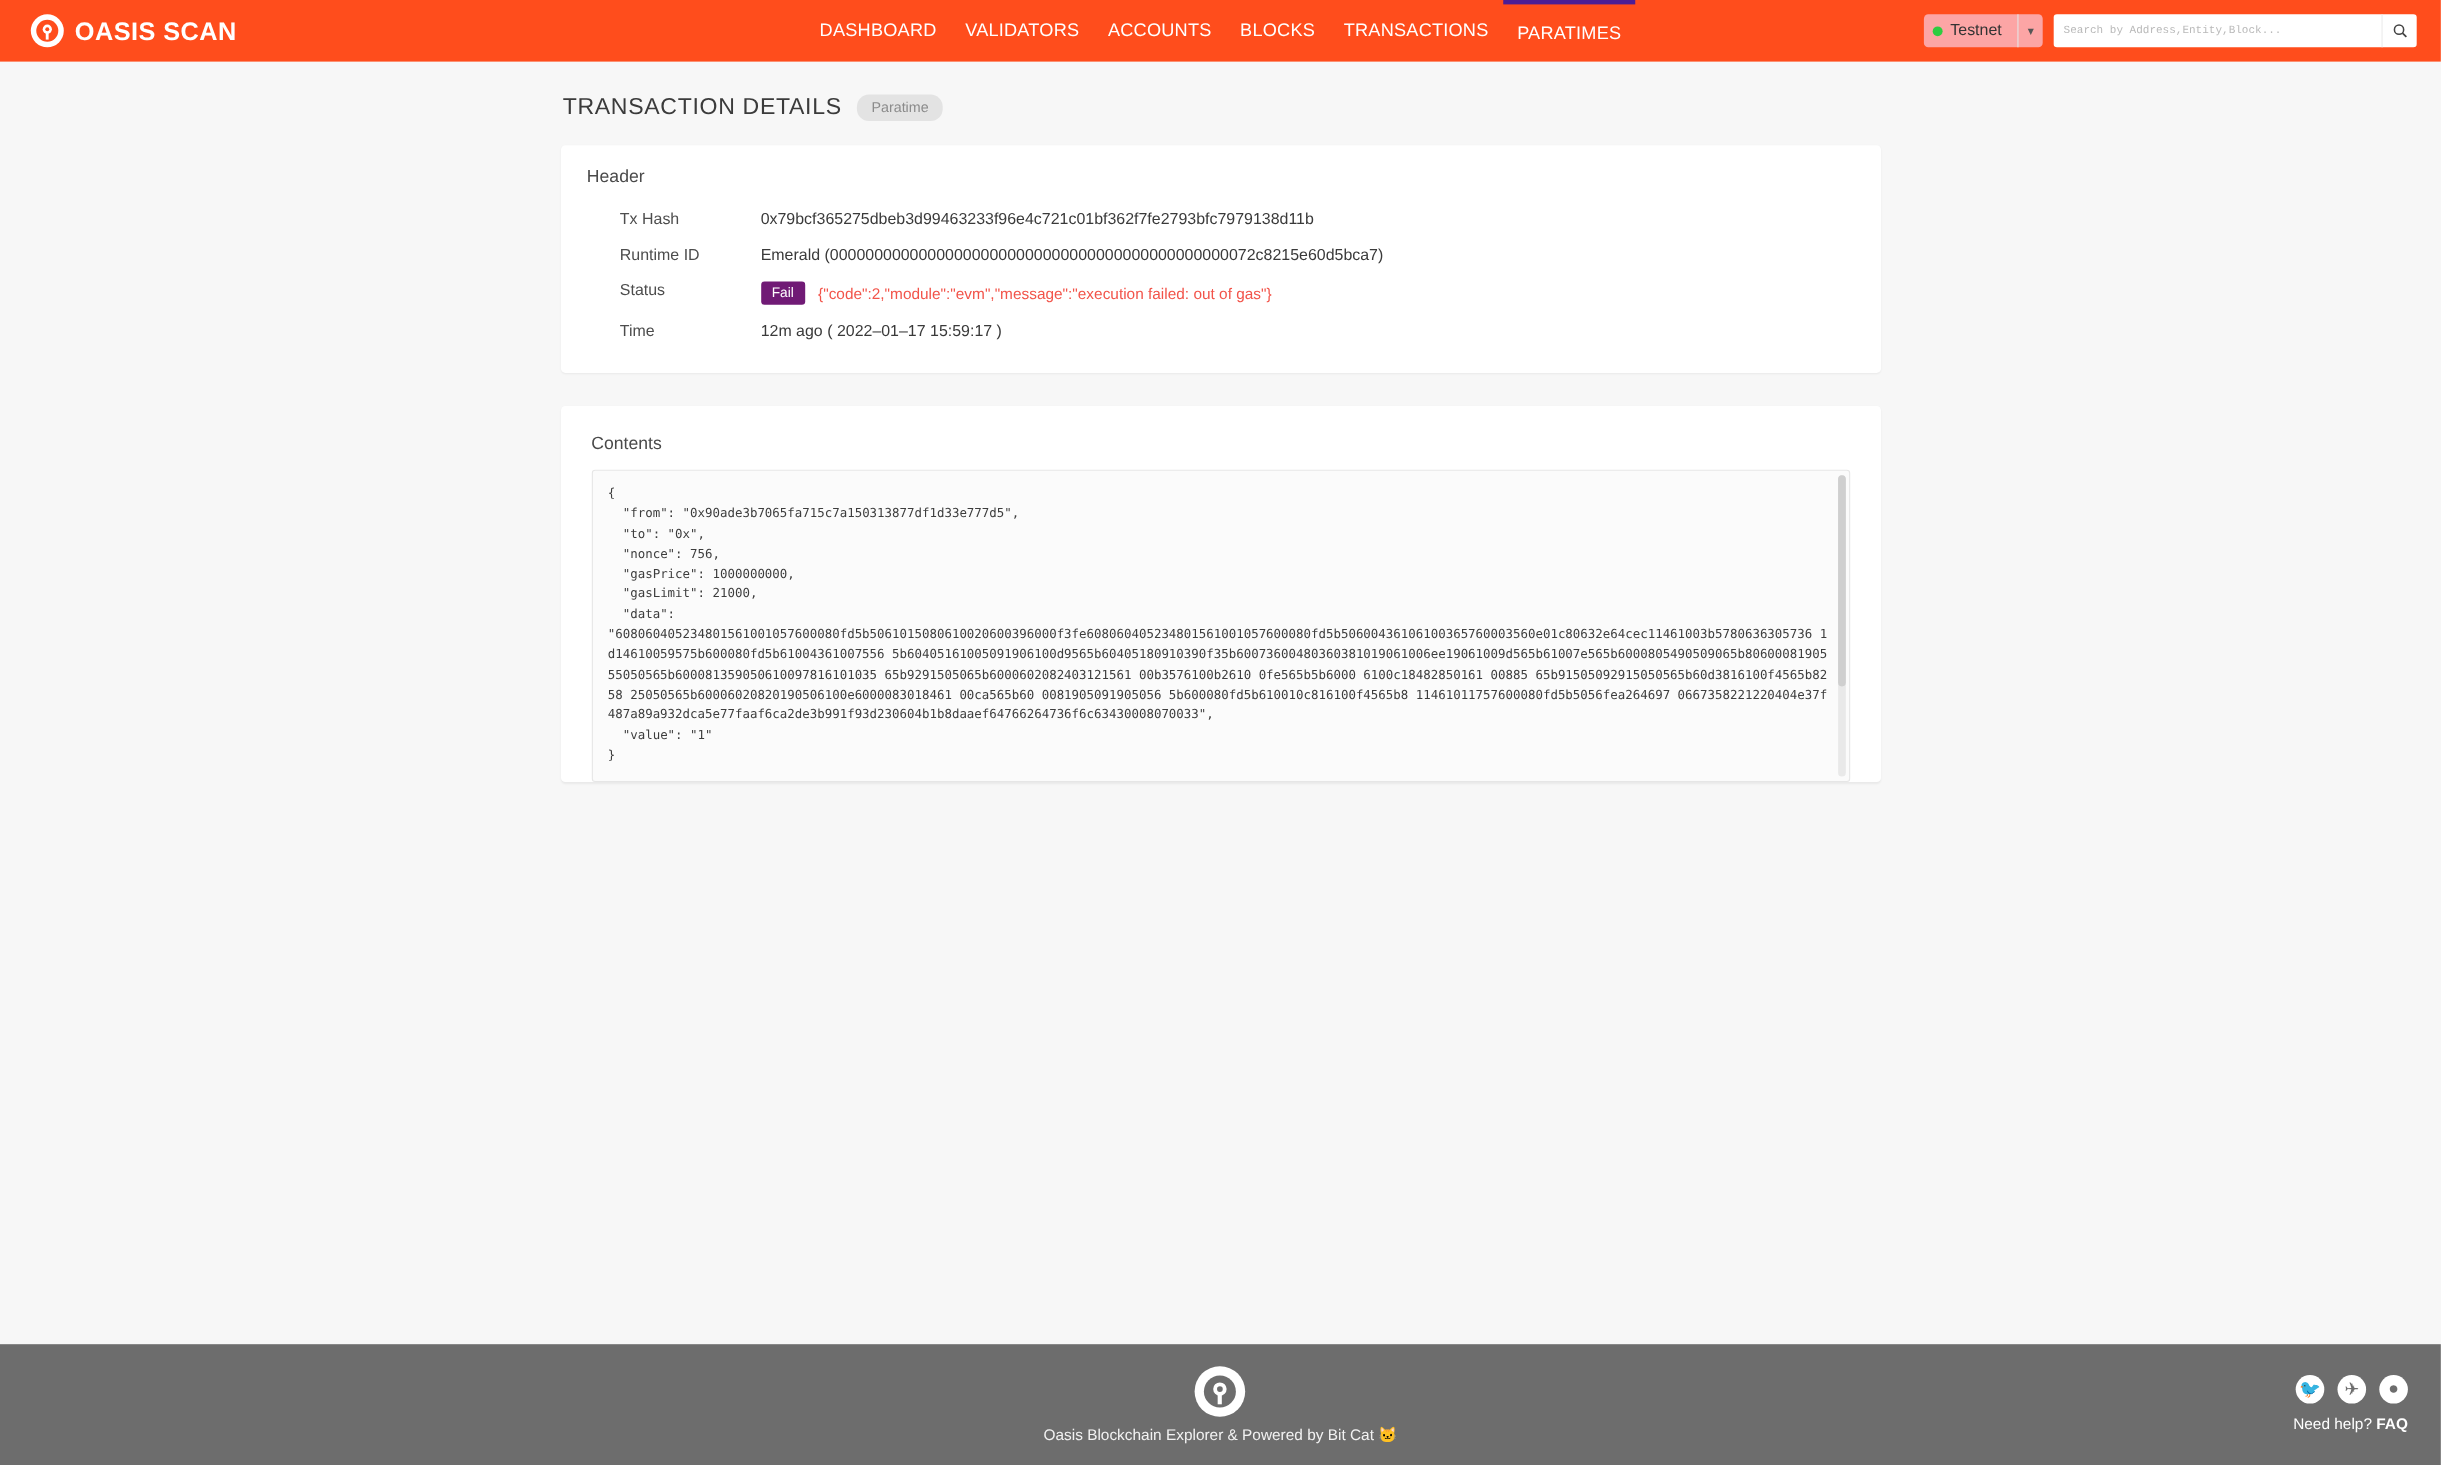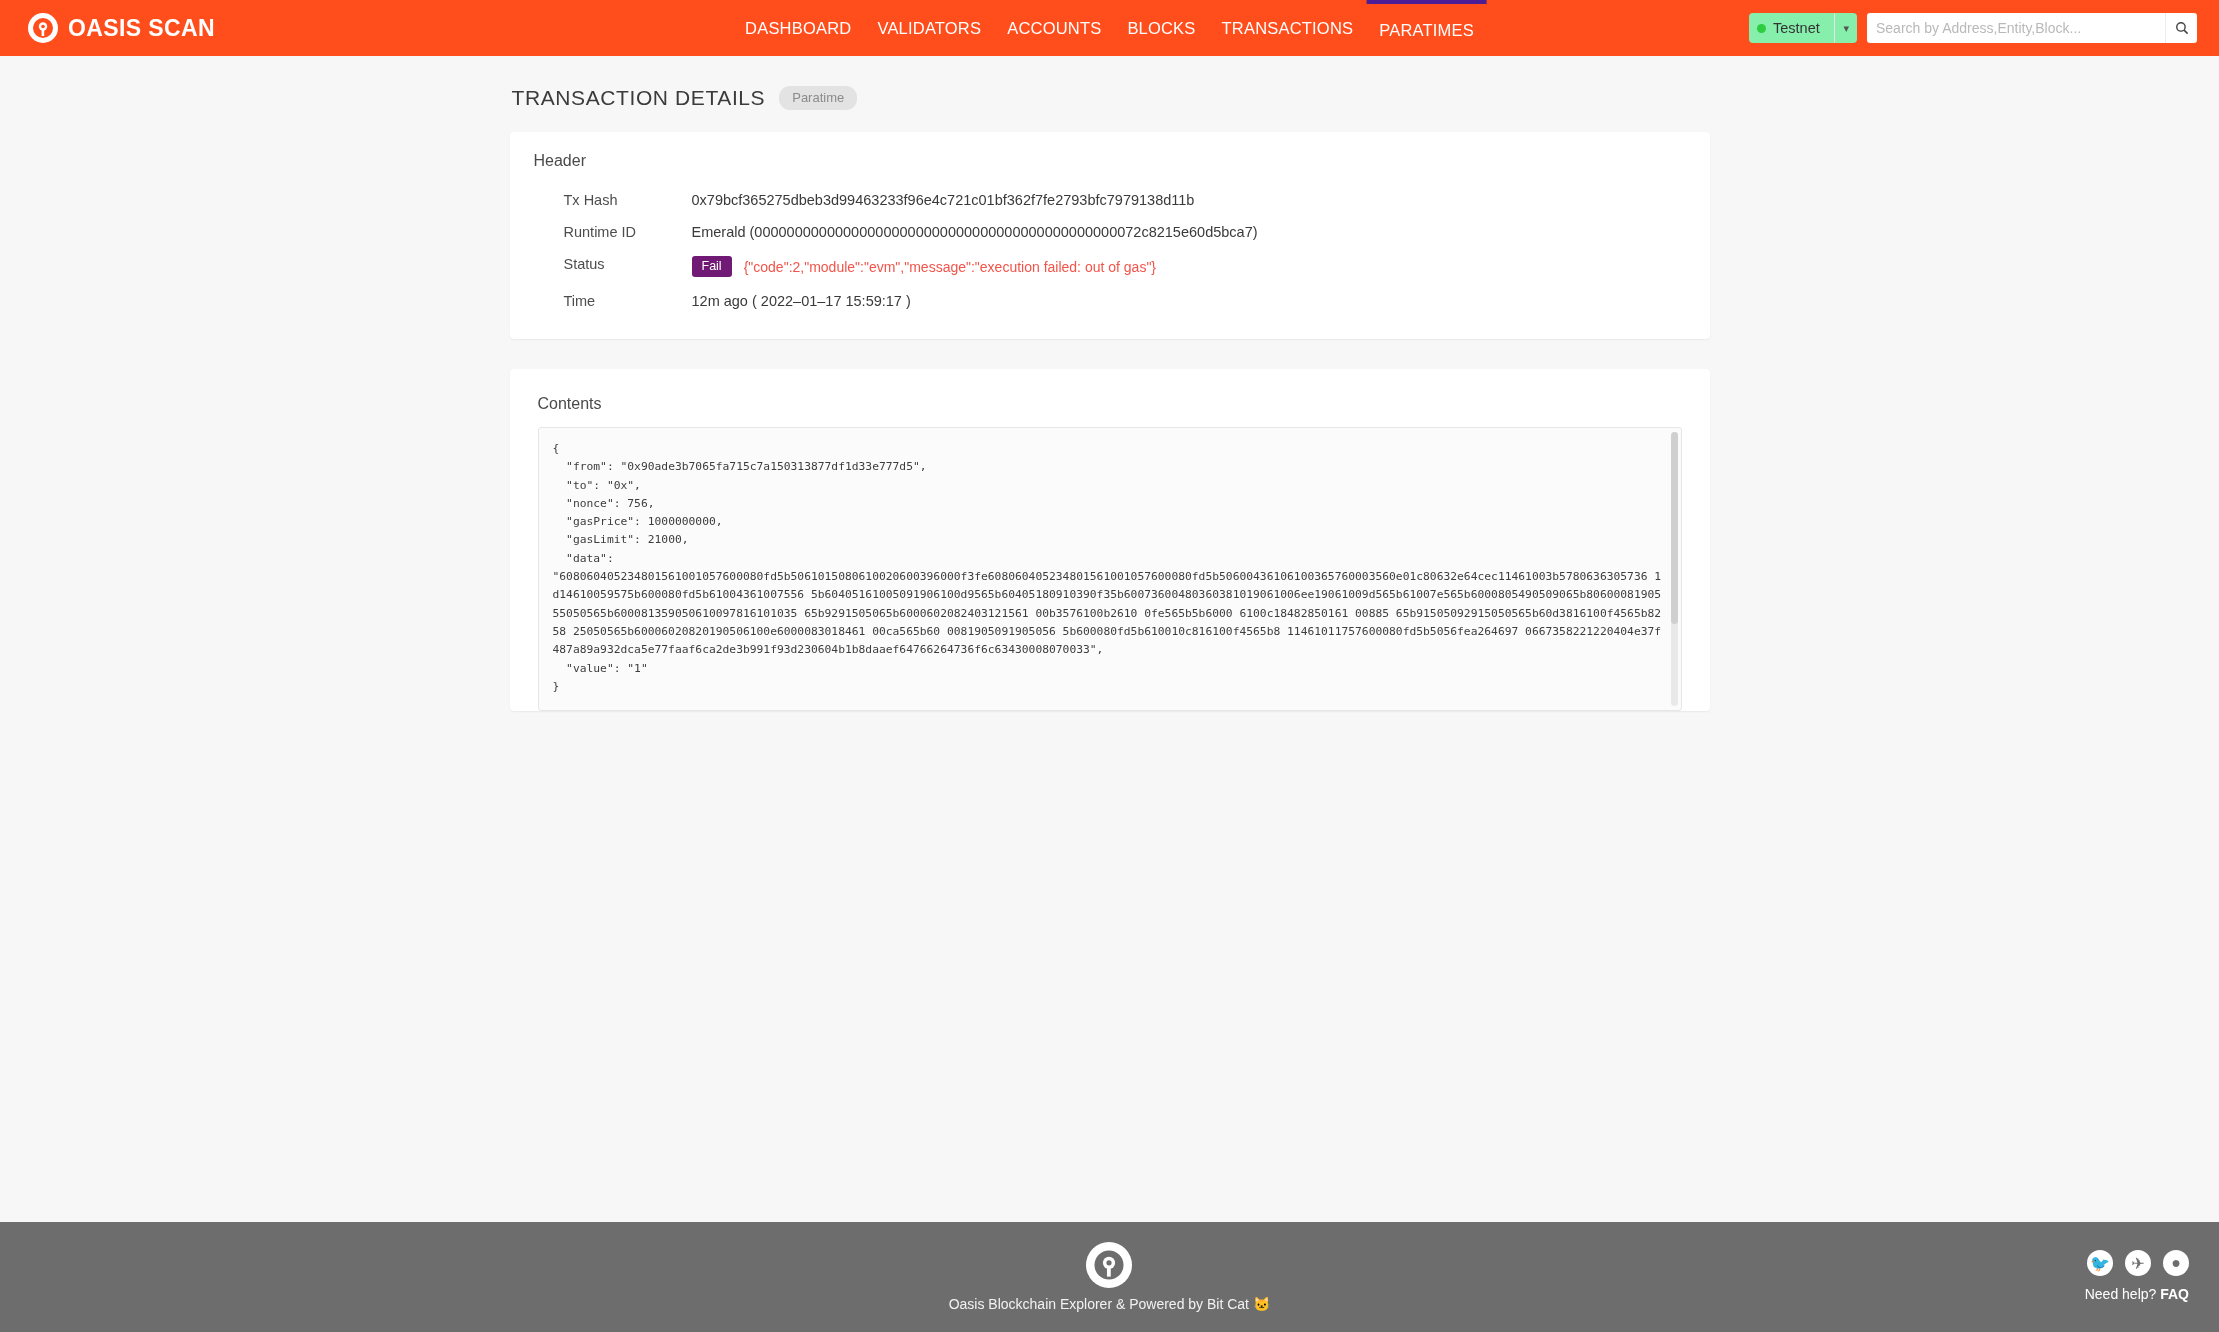--- a/index.html
+++ b/index.html
@@ -62,21 +62,21 @@
     border-top: 4px solid #4c1d95;
     line-height: 52px;
   }
   .topright {
     margin-left: auto;
     display: flex;
     align-items: center;
     gap: 10px;
   }
   .network-select {
-    background: #86efac;
+    background: #fca5a5;
     border-radius: 4px;
     height: 30px;
     min-width: 108px;
     display: flex;
     align-items: center;
     padding: 0 8px;
     font-size: 14.5px;
     color: #333;
     gap: 7px;
     position: relative;
@@ -102,23 +102,23 @@
     width: 330px;
     display: flex;
     align-items: center;
   }
   .searchbox input {
     border: 0;
     outline: none;
     flex: 1;
     height: 100%;
     padding: 0 9px;
-    font-size: 14px;
+    font-size: 10px;
     color: #333;
-    font-family: Liberation Sans, sans-serif;
+    font-family: Liberation Mono, monospace;
     background: transparent;
   }
   .searchbox input::placeholder { color: #b9b9b9; }
   .search-btn {
     width: 32px; height: 30px;
     border-left: 1px solid #ececec;
     display: flex; align-items: center; justify-content: center;
     color: #444;
     cursor: pointer;
   }

